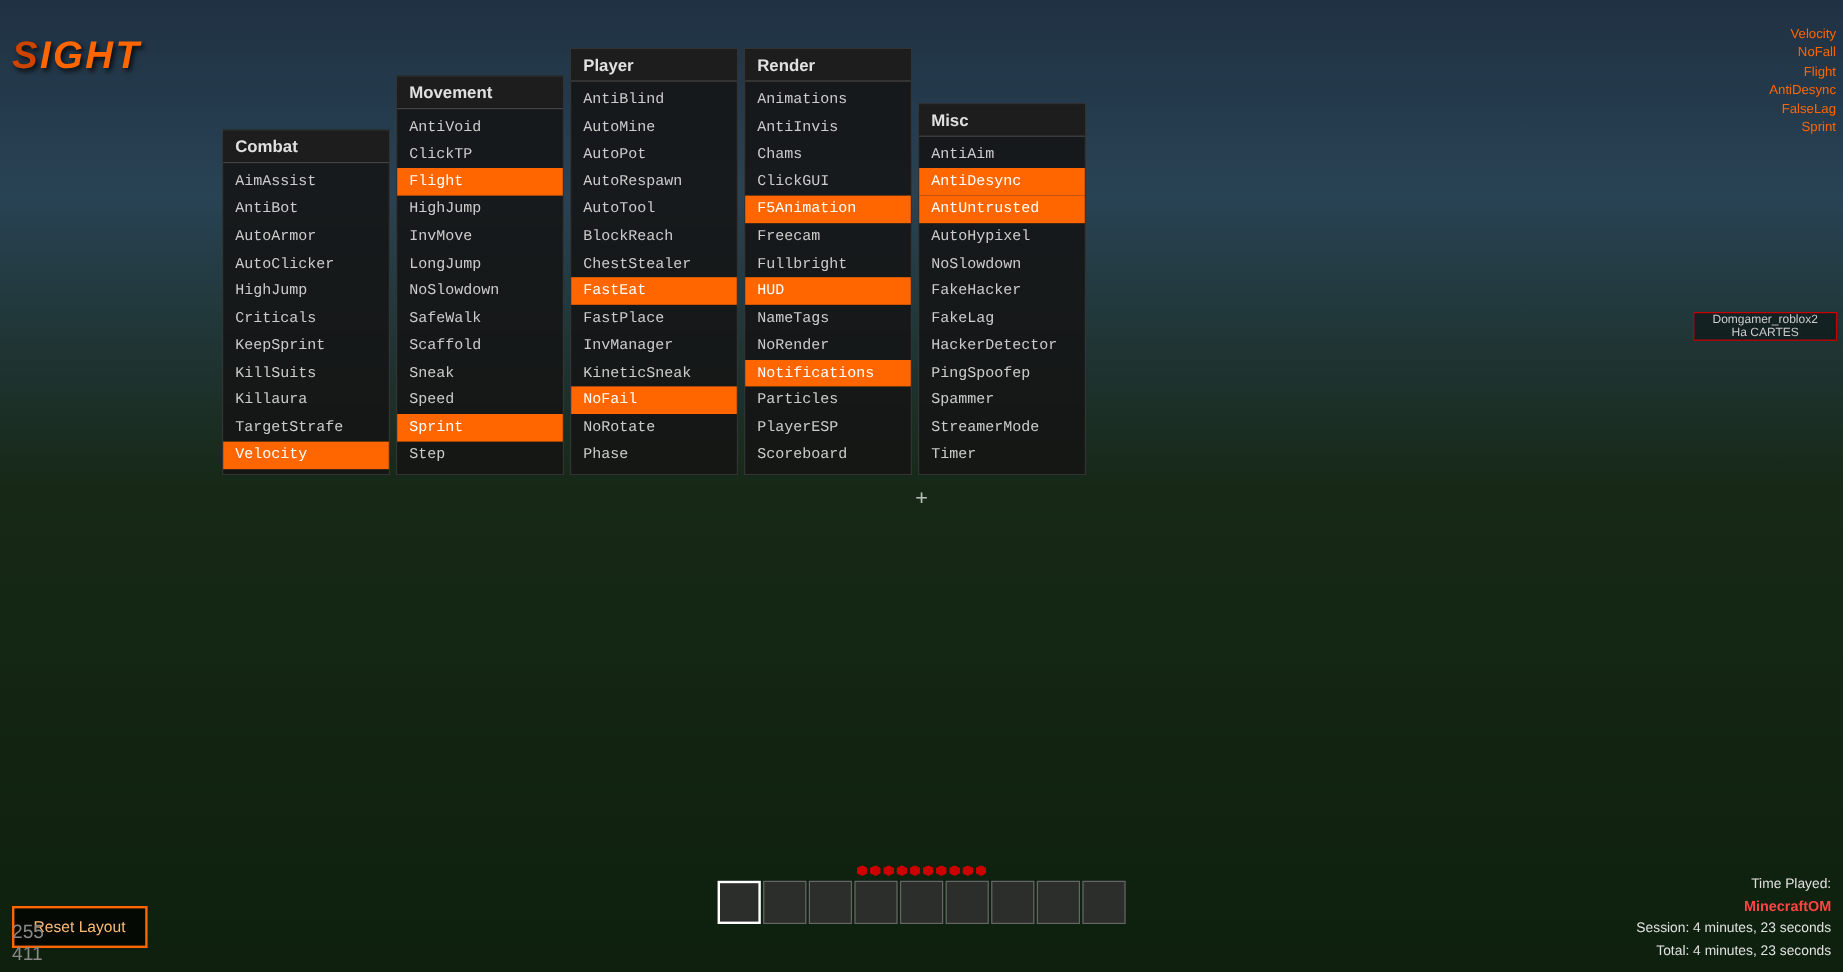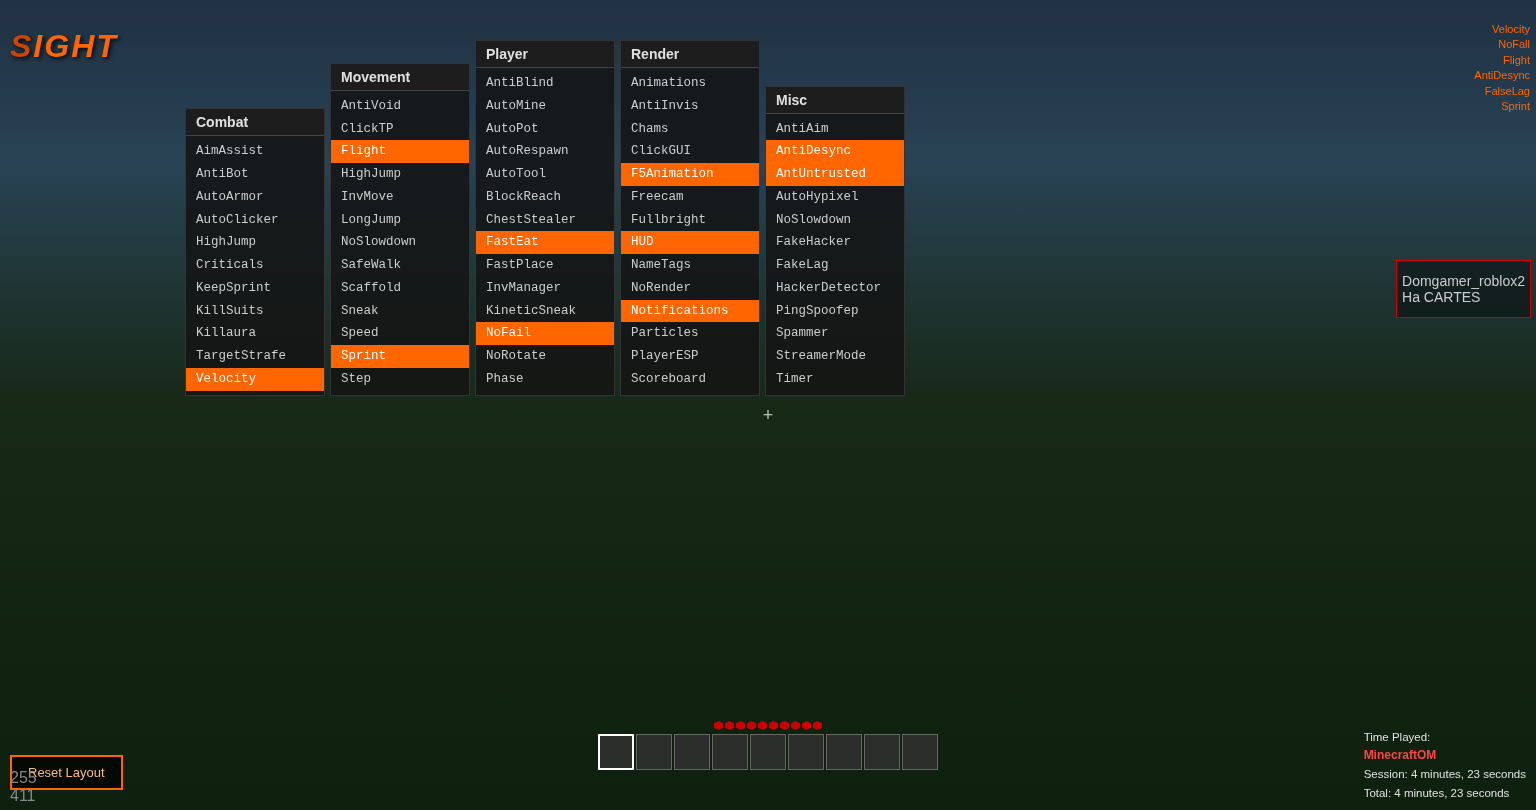--- a/index.html
+++ b/index.html
@@ -189,42 +189,42 @@
       color: rgba(255,255,255,0.7);
       font-size: 18px;
       pointer-events: none;
     }
 
     
     .bottom-right {
       position: absolute;
       bottom: 8px;
       right: 10px;
-      text-align: left;
+      text-align: right;
       color: #e0e0e0;
       font-size: 11.5px;
       line-height: 1.6;
     }
 
     .bottom-right .minecraft-logo {
       color: #ff4444;
       font-weight: bold;
       font-size: 12px;
     }
 
     
     .right-log {
       position: absolute;
       top: 240px;
       right: 5px;
-      text-align: left;
+      text-align: center;
       color: #cccccc;
-      font-size: 14px;
+      font-size: 10px;
       background: rgba(0,0,0,0.4);
-      padding: 12px 5px;
+      padding: 0 5px;
       border: 1px solid #cc0000;
       min-width: 120px;
     }
   </style>
 </head>
 <body>
 
 <div class="bg">
   
 </div>

